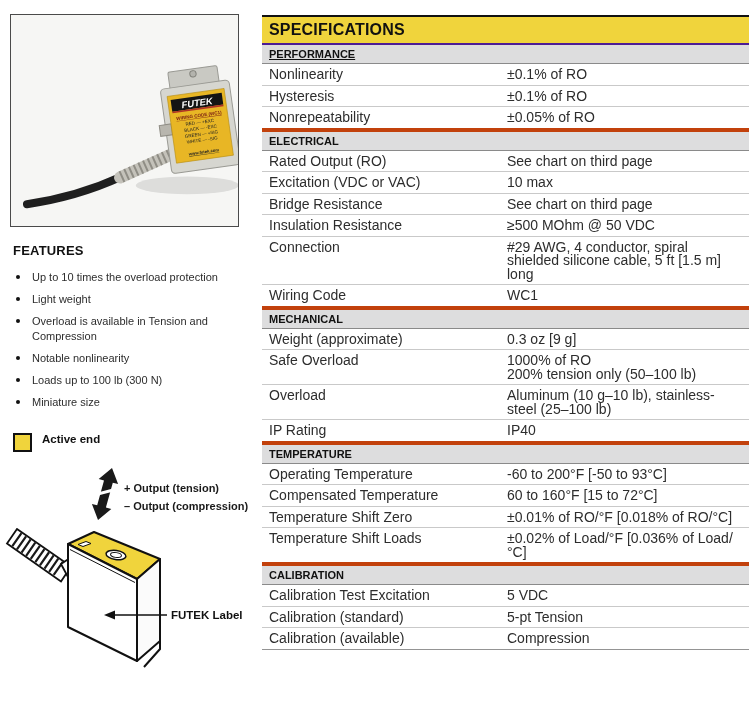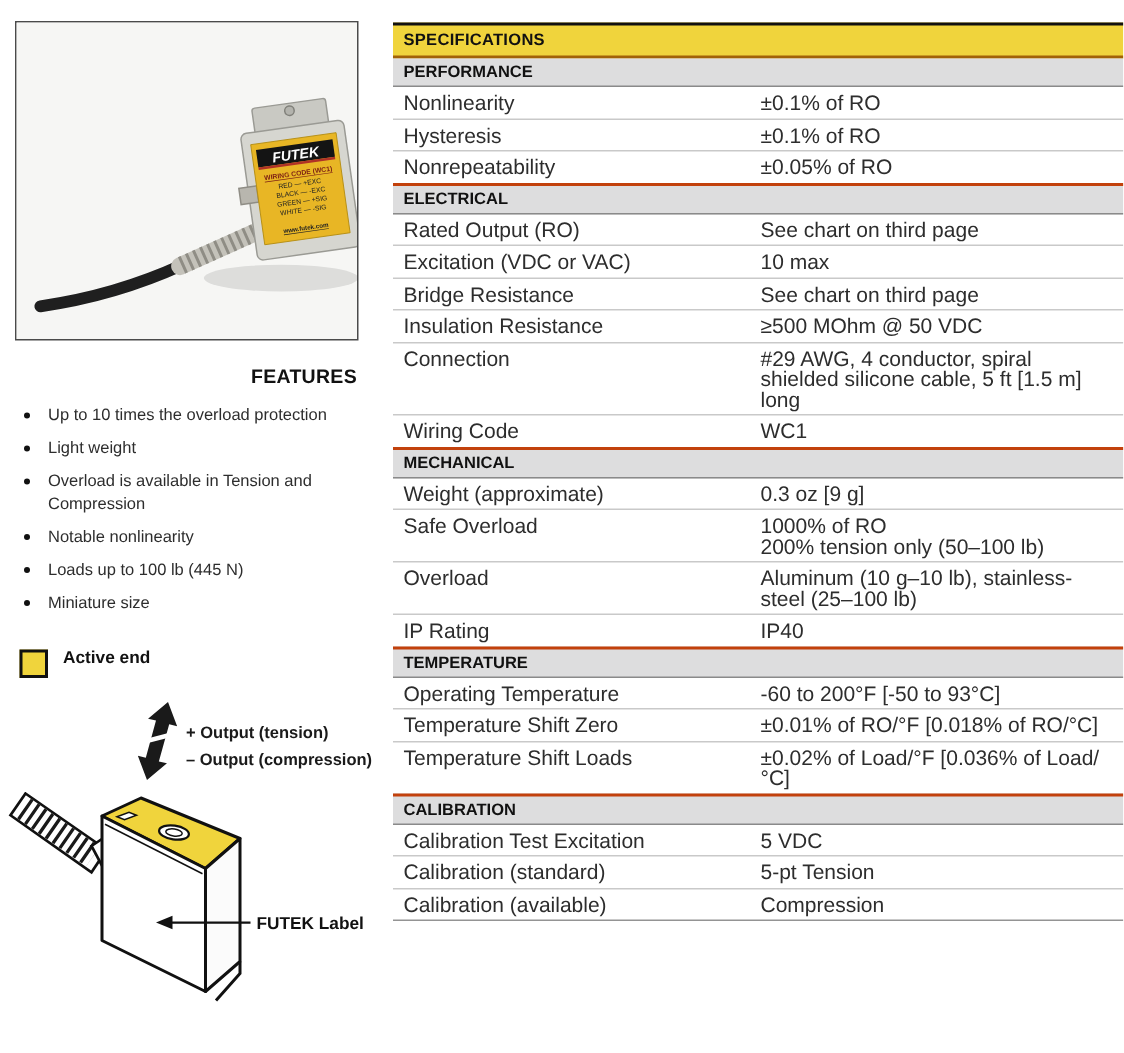--- a/index.html
+++ b/index.html
@@ -7,40 +7,40 @@
     position:relative;width:749px;height:702px;background:#ffffff;overflow:hidden;
     font-family:"Liberation Sans", sans-serif;color:#2d2d2d;
   }
   
   .photo-box{
     position:absolute;left:10px;top:14px;width:229px;height:213px;
     border:1px solid #4a4a4a;background:#ffffff;box-sizing:border-box;
   }
   .photo-box svg{display:block;width:100%;height:100%;}
   .features{position:absolute;left:13px;top:243px;width:225px;}
-  .features-title{font-size:13px;font-weight:bold;color:#111;margin:0 0 12px 0;letter-spacing:.2px;text-align:right;}
+  .features-title{font-size:13px;font-weight:bold;color:#111;margin:0 0 12px 0;letter-spacing:.2px;}
   .features-list{list-style:none;margin:0;padding:0;}
   .features-list li{display:flex;margin:0 0 7px 0;font-size:11px;line-height:15px;color:#2d2d2d;}
   .features-list .bullet{flex:none;width:4px;height:4px;border-radius:50%;background:#111;margin:5px 12px 0 3px;}
   .legend{position:absolute;left:13px;top:433px;display:flex;align-items:flex-start;}
   .legend-swatch{width:15px;height:15px;background:#F0D43C;border:2px solid #111;margin-right:10px;}
   .legend-label{font-size:11.5px;font-weight:bold;color:#111;}
   .output-diagram{position:absolute;left:86px;top:466px;}
   .device-diagram{position:absolute;left:0px;top:528px;}
   
   .spec-table{position:absolute;left:262px;top:15px;width:487px;box-sizing:border-box;}
   .spec-title{
-    background:#F0D43C;border-top:2px solid #111;border-bottom:2px solid #a16207;
-    font-size:11px;font-weight:bold;color:#111;padding:4px 7px;letter-spacing:.2px;
+    background:#F0D43C;border-top:2px solid #111;border-bottom:2px solid #4c1d95;
+    font-size:16px;font-weight:bold;color:#111;padding:4px 7px;letter-spacing:.2px;
   }
   .spec-section-header{
     background:#DDDDDE;font-size:11px;font-weight:bold;color:#111;
-    padding:3px 7px;border-bottom:1px solid #8a8a8a;border-top:2px solid #c2410c;
-  }
-  .spec-section:first-child .spec-section-header{border-top:none;}
+    padding:3px 7px;border-bottom:1px solid #8a8a8a;border-top:4px solid #c2410c;
+  }
+  .spec-section:first-child .spec-section-header{border-top:none;text-decoration:underline;}
   .spec-section:last-child{border-bottom:1px solid #949494;}
   .spec-row{display:flex;border-bottom:1px solid #c9c9c9;padding:4px 7px 3px 7px;font-size:14px;line-height:13.5px;}
   .spec-row.last{border-bottom:none;}
   .spec-label{flex:none;width:232px;padding-right:6px;color:#2d2d2d;}
   .spec-value{flex:1;white-space:pre-line;color:#2d2d2d;}
   svg text{font-family:"Liberation Sans", sans-serif;}
 </style>
 </head>
 <body>
 
@@ -89,21 +89,21 @@
         <li>
           <span class="bullet"></span>
           <span>Overload is available in Tension and Compression</span>
         </li>
         <li>
           <span class="bullet"></span>
           <span>Notable nonlinearity</span>
         </li>
         <li>
           <span class="bullet"></span>
-          <span>Loads up to 100 lb (445 N)</span>
+          <span>Loads up to 100 lb (300 N)</span>
         </li>
         <li>
           <span class="bullet"></span>
           <span>Miniature size</span>
         </li>
       </ul>
   </div>
 
   <div class="legend">
     <span class="legend-swatch"></span>
@@ -203,20 +203,24 @@
             <div class="spec-value">IP40</div>
           </div>
         </div>
         <div class="spec-section">
           <div class="spec-section-header">TEMPERATURE</div>
           <div class="spec-row">
             <div class="spec-label">Operating Temperature</div>
             <div class="spec-value">-60 to 200°F [-50 to 93°C]</div>
           </div>
           <div class="spec-row">
+            <div class="spec-label">Compensated Temperature</div>
+            <div class="spec-value">60 to 160°F [15 to 72°C]</div>
+          </div>
+          <div class="spec-row">
             <div class="spec-label">Temperature Shift Zero</div>
             <div class="spec-value">±0.01% of RO/°F [0.018% of RO/°C]</div>
           </div>
           <div class="spec-row last">
             <div class="spec-label">Temperature Shift Loads</div>
             <div class="spec-value">±0.02% of Load/°F [0.036% of Load/°C]</div>
           </div>
         </div>
         <div class="spec-section">
           <div class="spec-section-header">CALIBRATION</div>

